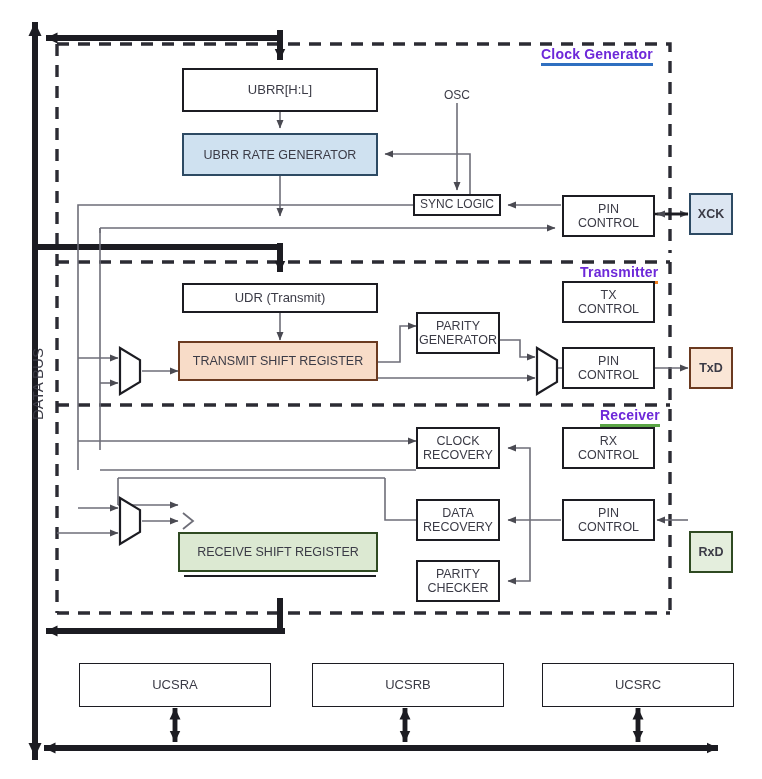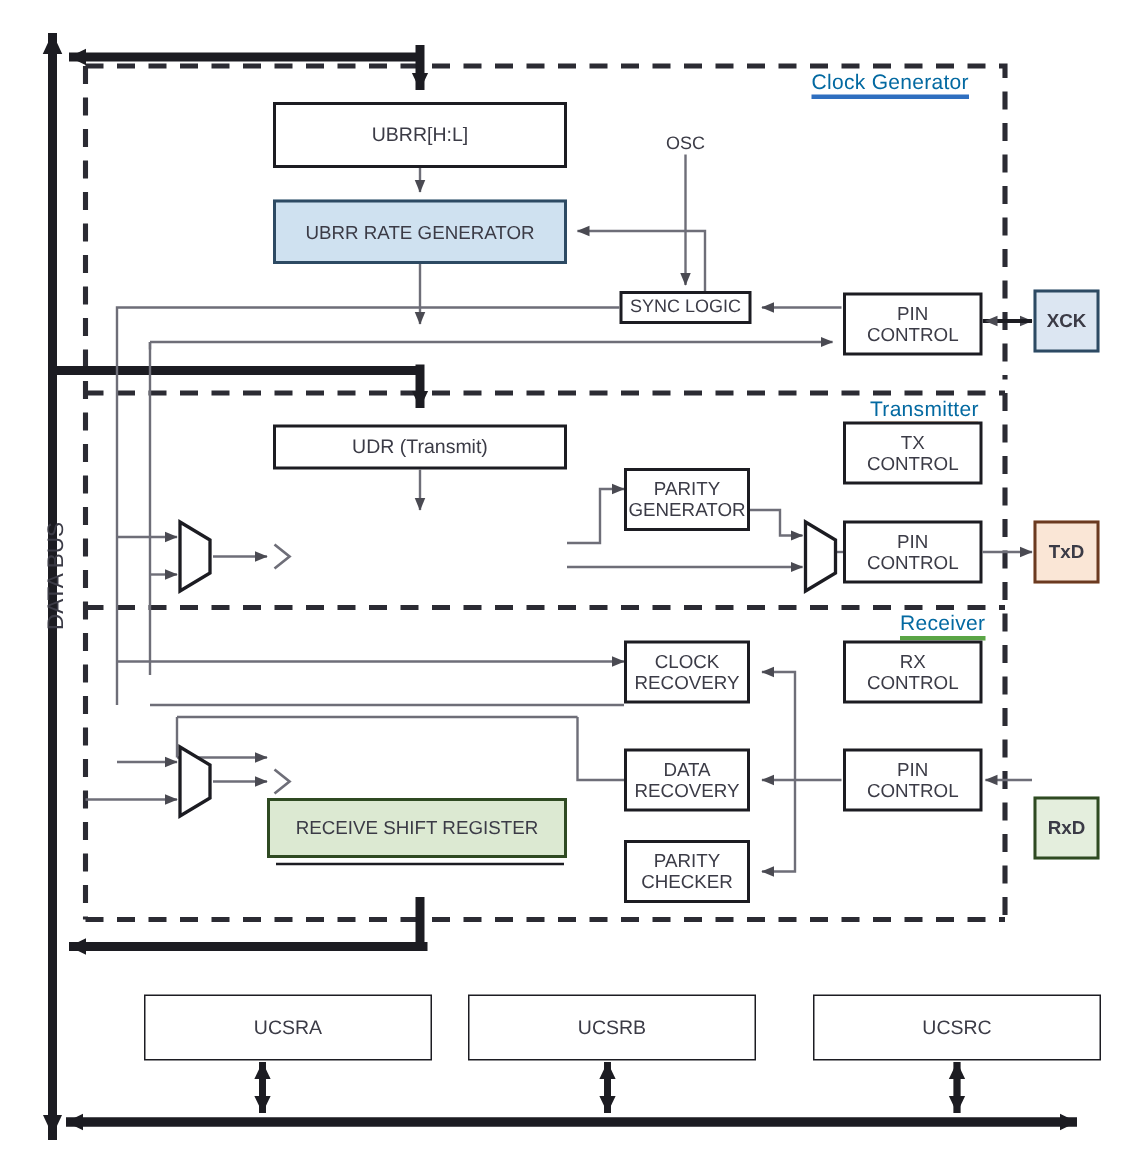--- a/index.html
+++ b/index.html
@@ -4,21 +4,21 @@
 <style>
   html,body{margin:0;padding:0;background:#ffffff;}
   body{width:762px;height:779px;font-family:"Liberation Sans",sans-serif;}
   #root{position:relative;width:762px;height:779px;overflow:hidden;background:#fff;}
   svg#canvas{position:absolute;left:0;top:0;width:762px;height:779px;}
   .blk{position:absolute;box-sizing:border-box;display:flex;align-items:center;
        justify-content:center;text-align:center;line-height:1.12;
        color:#3b3b46;font-family:"Liberation Sans",sans-serif;}
   .blk.hvy{border:2.4px solid #1c1c22;background:#fff;}
   .blk.thin{border:1.6px solid #1c1c22;background:#fff;}
-  .lbl{position:absolute;font-weight:normal;color:#0369a1;letter-spacing:.2px;}
+  .lbl{position:absolute;font-weight:bold;color:#6d28d9;letter-spacing:.2px;}
   .lbl i{display:block;height:2.6px;margin-top:1px;}
   .databus{position:absolute;transform-origin:left top;
            transform:rotate(-90deg);white-space:nowrap;color:#3b3b46;
            font-family:"Liberation Sans",sans-serif;}
 </style>
 </head>
 <body>
 
 <div id="root">
 
@@ -187,20 +187,22 @@
     <span>PIN</span>
     <span>CONTROL</span>
   </div>
 
   <div class="blk hvy" style="left:689px;top:193px;width:44px;height:42px;font-size:12.5px;
               font-weight:bold;background:#dce6f2;border-color:#2d4a63;">XCK</div>
 
   <div class="blk hvy" style="left:182px;top:283px;width:196px;height:30px;font-size:13px;
               background:#ffffff;">UDR (Transmit)</div>
 
+  <div class="blk hvy" style="left:178px;top:341px;width:200px;height:40px;font-size:12.5px;
+              background:#f8dcc8;border-color:#6b3a20;">TRANSMIT SHIFT REGISTER</div>
 
   <div class="blk hvy" style="left:416px;top:312px;width:84px;height:42px;font-size:12.5px;
               background:#ffffff;flex-direction:column;">
     <span>PARITY</span>
     <span>GENERATOR</span>
   </div>
 
   <div class="blk hvy" style="left:562px;top:281px;width:93px;height:42px;font-size:12.5px;
               background:#ffffff;flex-direction:column;">
     <span>TX</span>
@@ -246,17 +248,17 @@
 
   <div class="blk hvy" style="left:562px;top:499px;width:93px;height:42px;font-size:12.5px;
               background:#ffffff;flex-direction:column;">
     <span>PIN</span>
     <span>CONTROL</span>
   </div>
 
   <div class="blk hvy" style="left:689px;top:499px;width:44px;height:42px;font-size:12.5px;
               font-weight:bold;background:#e4eedd;border-color:#2f4a22;margin-top:32px;">RxD</div>
 
-  <div class="blk thin" style="left:96px;top:663px;width:192px;height:44px;font-size:13px;">UCSRA</div>
+  <div class="blk thin" style="left:79px;top:663px;width:192px;height:44px;font-size:13px;">UCSRA</div>
   <div class="blk thin" style="left:542px;top:663px;width:192px;height:44px;font-size:13px;">UCSRC</div>
   <div class="blk thin" style="left:312px;top:663px;width:192px;height:44px;font-size:13px;">UCSRB</div>
 
 </div>
 
 </body></html>

